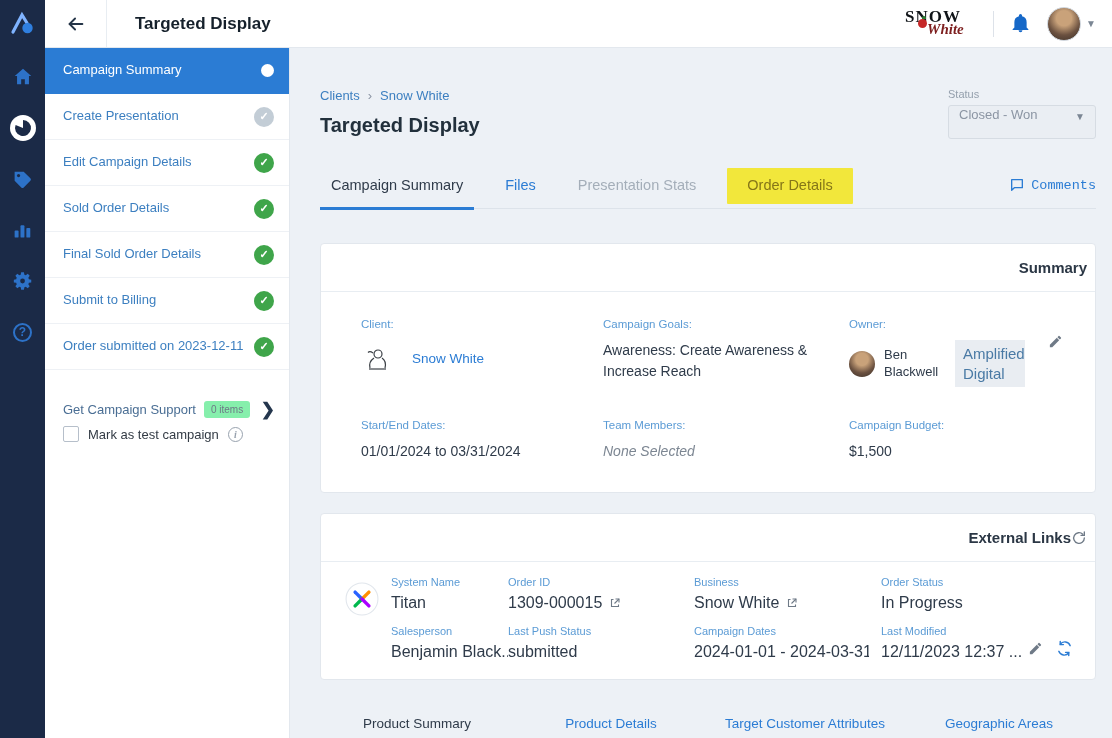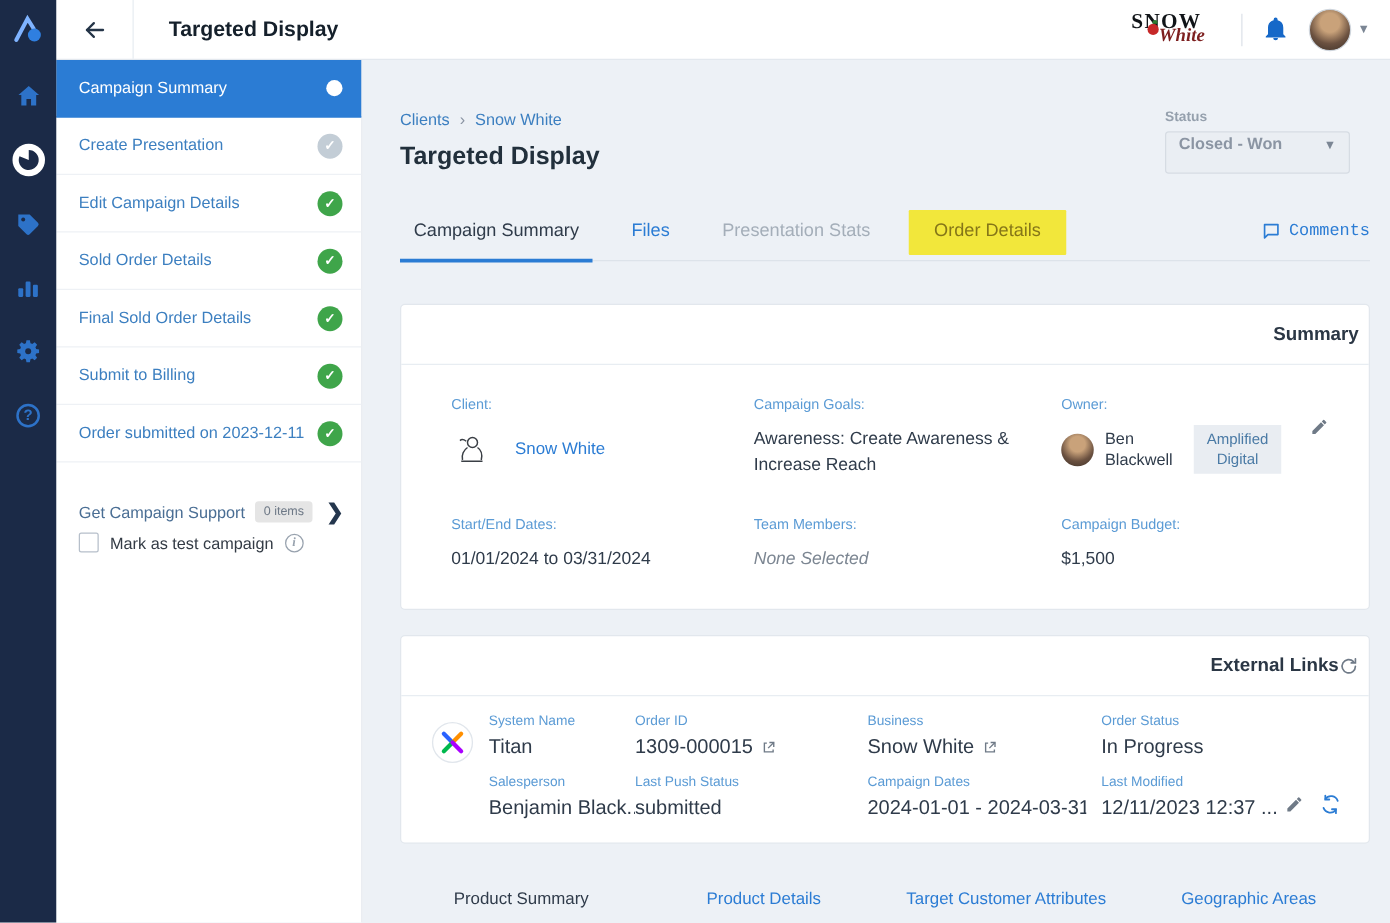--- a/index.html
+++ b/index.html
@@ -43,37 +43,37 @@
               padding:0 15px 0 18px; border-bottom:1px solid #eef1f5; font-size:13px; color:#3c7fc0; cursor:pointer; }
   .nav-item .lbl { line-height:1.25; padding-right:8px; }
   .nav-item.active { background:#2b7cd4; color:#fff; border-bottom-color:#2b7cd4; }
   .dot { width:13px; height:13px; border-radius:50%; background:#fff; flex:none; }
   .check { width:20px; height:20px; border-radius:50%; color:#fff; font-size:11px; font-weight:700;
            display:flex; align-items:center; justify-content:center; flex:none; }
   .check.done { background:#3fa54a; }
   .check.pending { background:#c3cdd6; }
   .support-row { margin-top:22px; display:flex; align-items:center; padding:0 14px 0 18px; height:34px; cursor:pointer; }
   .support-lbl { font-size:13px; color:#4a6e94; }
-  .support-badge { margin-left:8px; background:#e5e5e5; color:#6d7886; font-size:10px; padding:3px 7px; border-radius:3px; }
+  .support-badge { margin-left:8px; background:#86efac; color:#6d7886; font-size:10px; padding:3px 7px; border-radius:3px; }
   .support-chev { margin-left:auto; color:#24364d; font-size:17px; font-weight:700; }
   .test-row { display:flex; align-items:center; gap:9px; padding-left:18px; }
   .checkbox { width:16px; height:16px; border:1px solid #b6bfca; border-radius:2px; background:#fff; cursor:pointer; flex:none; }
   .test-lbl { font-size:13px; color:#333b45; }
   .info-i { width:15px; height:15px; border:1px solid #98a2ae; border-radius:50%; color:#98a2ae; font-size:10px;
             font-family:"Liberation Serif", serif; font-style:italic; font-weight:700;
             display:flex; align-items:center; justify-content:center; }
 
   
   .main { position:absolute; top:48px; left:290px; width:822px; height:690px; padding:40px 16px 0 30px; overflow:hidden; }
   .breadcrumb { font-size:13px; display:flex; align-items:flex-end; gap:8px; }
   .crumb { color:#3c7fc0; cursor:pointer; }
   .crumb-sep { color:#8a94a3; font-size:13px; }
   .page-title { margin-top:11px; font-size:20px; font-weight:700; color:#22303c; }
 
-  .status-box { position:absolute; top:40px; right:32px; width:148px;font-weight:bold; }
+  .status-box { position:absolute; top:40px; right:16px; width:148px; }
   .status-lbl { font-size:11px; color:#95a0ad; margin-bottom:5px; }
   .status-select { height:29px; background:#eaeef3; border:1px solid #d6dce3; border-radius:3px; color:#8b95a3;
                    font-size:13px; padding:16px 10px; display:flex; align-items:flex-end; justify-content:space-between; cursor:default; }
 
   .tabs-row { margin-top:30px; display:flex; align-items:flex-end; border-bottom:1px solid #dde3ea; }
   .tab { position:relative; padding:10px 11px 15px; margin-right:20px; font-size:14.5px; color:#2b7cd4; cursor:pointer; white-space:nowrap; }
   .tab.active { color:#2f3b4a; }
   .tab.active::after { content:""; position:absolute; left:0; right:0; bottom:-2px; height:3px; background:#2b7cd4; }
   .tab.disabled { color:#a4aeb9; cursor:default; }
   .tab.highlighted { background:#f2e73b; color:#857618; padding:9px 20px 11px; margin-bottom:4px; border-radius:1px; }
@@ -90,21 +90,21 @@
   .field-lbl { font-size:11.5px; color:#5b9bd5; margin-bottom:10px; }
   .field-val { font-size:14px; color:#2f3b4a; line-height:1.5; }
   .client-row { display:flex; align-items:center; gap:9px; }
   .client-link { color:#2b7cd4; font-size:13.5px; cursor:pointer; }
   .goals-val { max-width:215px; }
   .owner-cell { position:relative; }
   .owner-row { display:flex; align-items:center; gap:9px; }
   .avatar-sm { width:26px; height:26px; border-radius:50%; flex:none;
                background:radial-gradient(circle at 50% 32%, #c9a27a 0 28%, #6b5140 62%, #3a2f27 100%); }
   .owner-name { font-size:13px; color:#2f3b4a; width:62px; line-height:1.3; }
-  .owner-badge { background:#e9edf2; color:#4a7aa5; font-size:12px; line-height:1.3; padding:4px 8px; width:70px;text-align:center; }
+  .owner-badge { background:#e9edf2; color:#4a7aa5; font-size:15px; line-height:1.3; padding:4px 8px; width:70px; }
   .owner-edit { position:absolute; right:-8px; top:16px; }
   .team-val { font-style:italic; color:#7c8692; }
 
   .ext-body { padding:14px 24px 18px; display:flex; align-items:flex-start; }
   .ext-logo { margin:6px 12px 0 0; flex:none; }
   .ext-grid { flex:1; display:grid; grid-template-columns:117px 186px 187px 1fr; row-gap:13px; }
   .ext-cell .field-lbl { font-size:11px; margin-bottom:6px; }
   .ext-val { font-size:16px; color:#2f3b4a; display:flex; align-items:center; gap:7px; white-space:nowrap;
              overflow:hidden; max-width:175px; }
   .ext-icons { display:flex; align-items:center; gap:13px; align-self:flex-end; margin-bottom:4px; padding-left:6px; }

